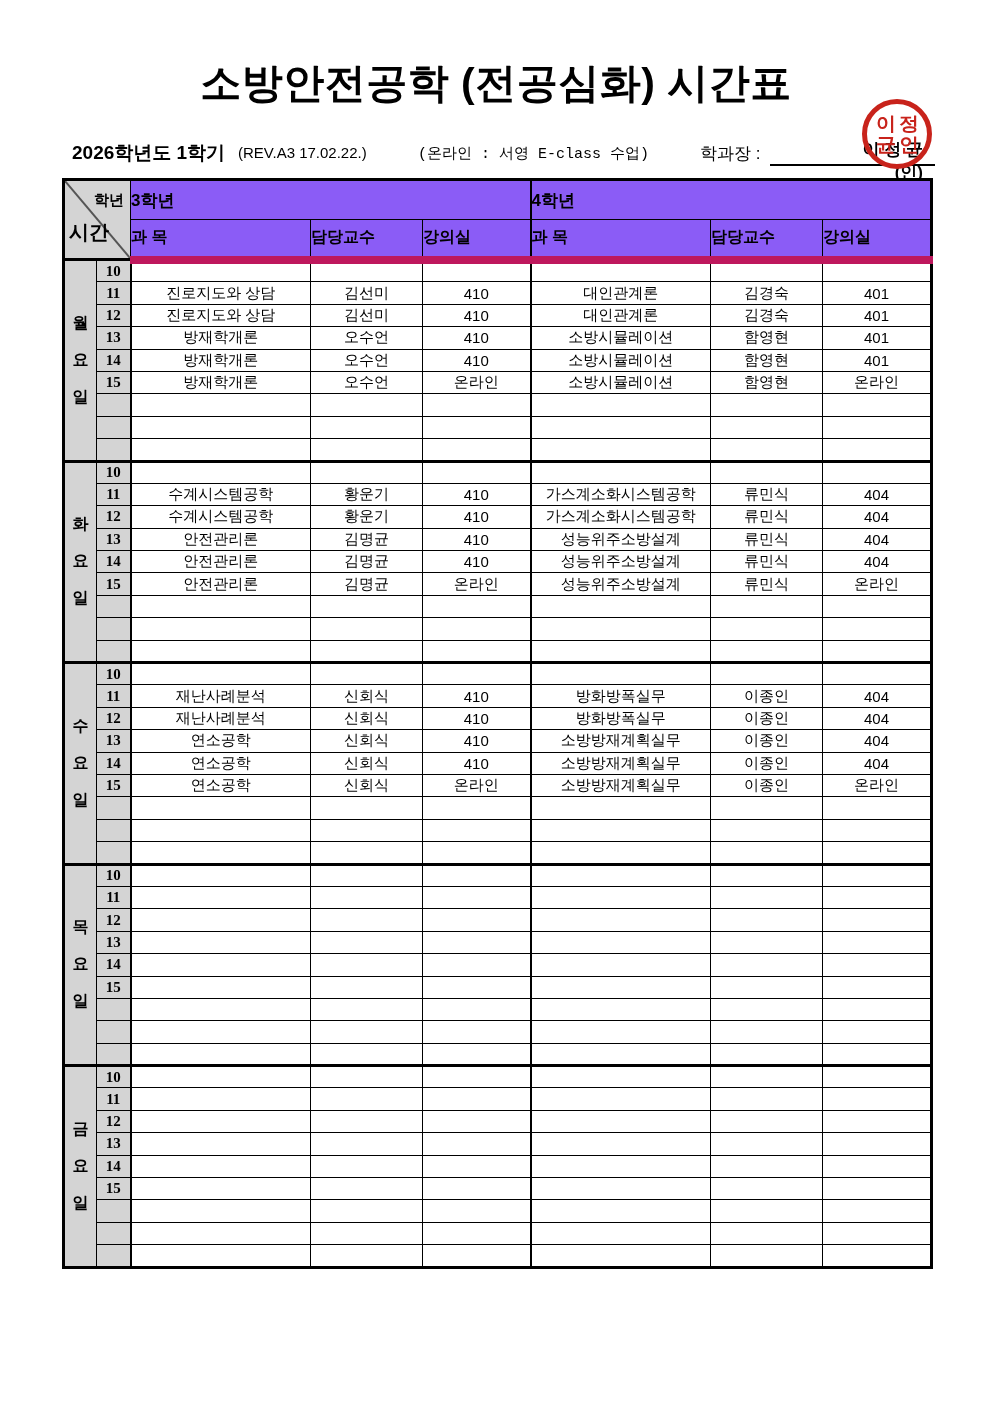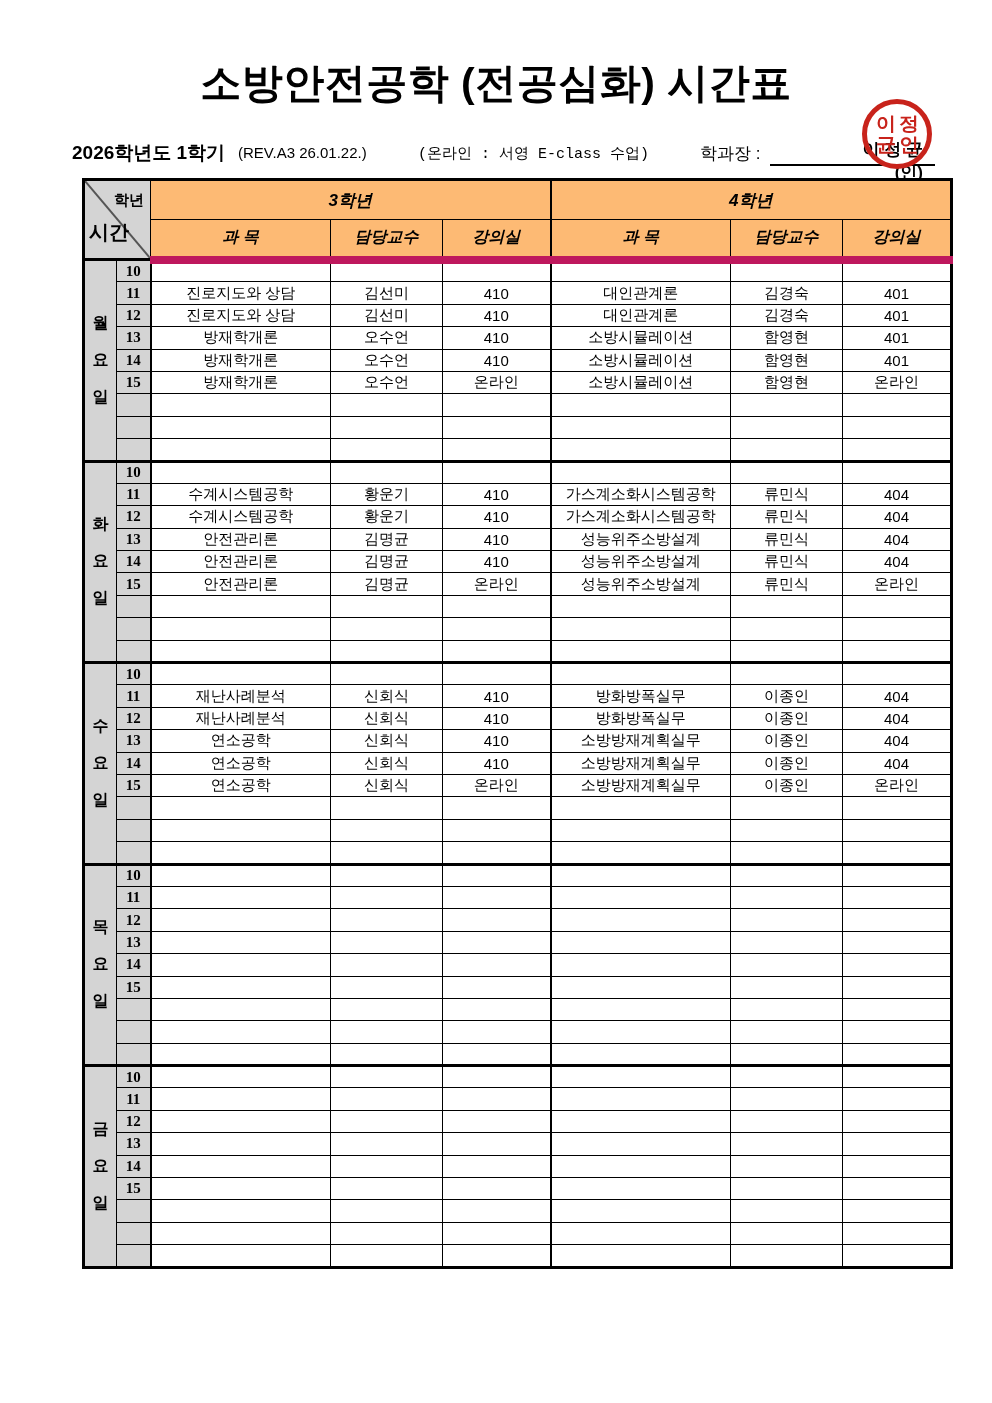--- a/index.html
+++ b/index.html
@@ -21,24 +21,24 @@
 
   .stamp { position:absolute; left:862px; top:99px; width:70px; height:70px;
            border:5px solid #c8231b; border-radius:50%; background:rgba(255,255,255,0.0);
            display:flex; align-items:center; justify-content:center; z-index:5; }
   .stamp-grid { display:grid; grid-template-columns:repeat(2,1fr); gap:0 3px;
                 color:#c8231b; font-weight:bold; font-size:19px; line-height:21px;
                 font-family:"Liberation Serif","DejaVu Serif",serif; transform:scale(1.05,1.0); }
 
   table.tt { position:absolute; left:62px; top:178px; width:868px;
              border-collapse:collapse; table-layout:fixed;
-             border:3px solid #000; font-size:15px;margin-left:20px; }
+             border:3px solid #000; font-size:15px; }
   table.tt td { border:1px solid #000; overflow:hidden; white-space:nowrap; }
 
-  .hdr { background:#fdba74; text-align:center; font-weight:bold; vertical-align:middle;font-style:italic; }
+  .hdr { background:#8b5cf6; font-weight:bold; vertical-align:middle; }
   tr.hrow1 { height:40px; } tr.hrow1 .hdr { font-size:17px; }
   tr.hrow2 { height:40px; } tr.hrow2 .hdr { font-size:16px; }
   tr.hrow2 td { border-bottom:8px solid #be185d; }
   .subj-hdr { white-space:pre; }
 
   .corner { background:#d4d4d4; position:relative; }
   .corner svg { position:absolute; inset:0; width:100%; height:100%; }
   .corner-top    { position:absolute; top:10px; right:6px;  font-size:15px; font-weight:bold; }
   .corner-bottom { position:absolute; bottom:12px; left:4px; font-size:20px; font-weight:bold; }
 
@@ -53,21 +53,21 @@
   .g4-start  { border-left:2px solid #000 !important; }
 </style>
 </head>
 <body>
 
 <div class="page">
 
   <h1 class="title">소방안전공학 (전공심화) 시간표</h1>
 
   <span class="info-item semester">2026학년도 1학기</span>
-  <span class="info-item revision">(REV.A3 26.01.22.)</span>
+  <span class="info-item revision">(REV.A3 17.02.22.)</span>
   <span class="info-item online">(온라인 : 서영 E-class 수업)</span>
   <span class="info-item dept-label">학과장 :</span>
   <span class="info-item sig">
     <span>이 정 균</span>
     <span>(인)</span>
   </span>
   <div class="stamp">
     <div class="stamp-grid">
         <span>이</span>
         <span>정</span>

